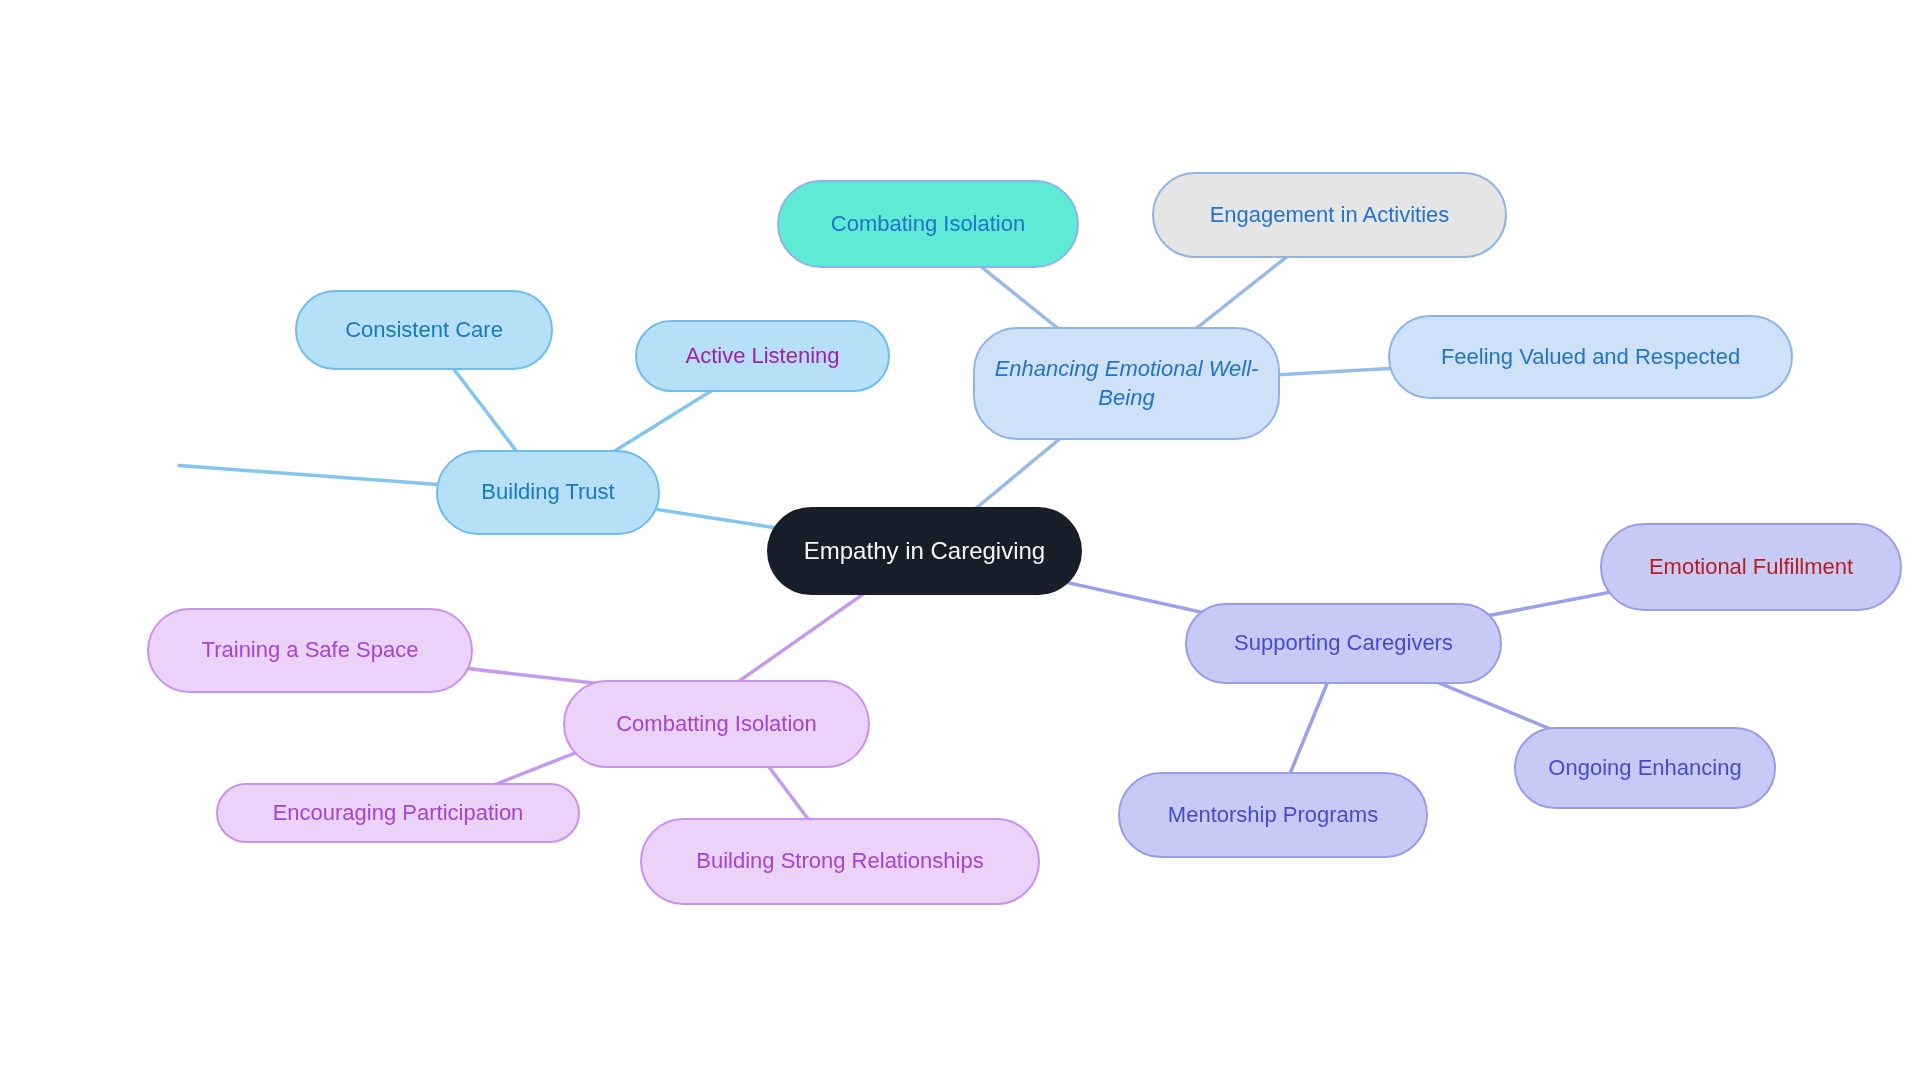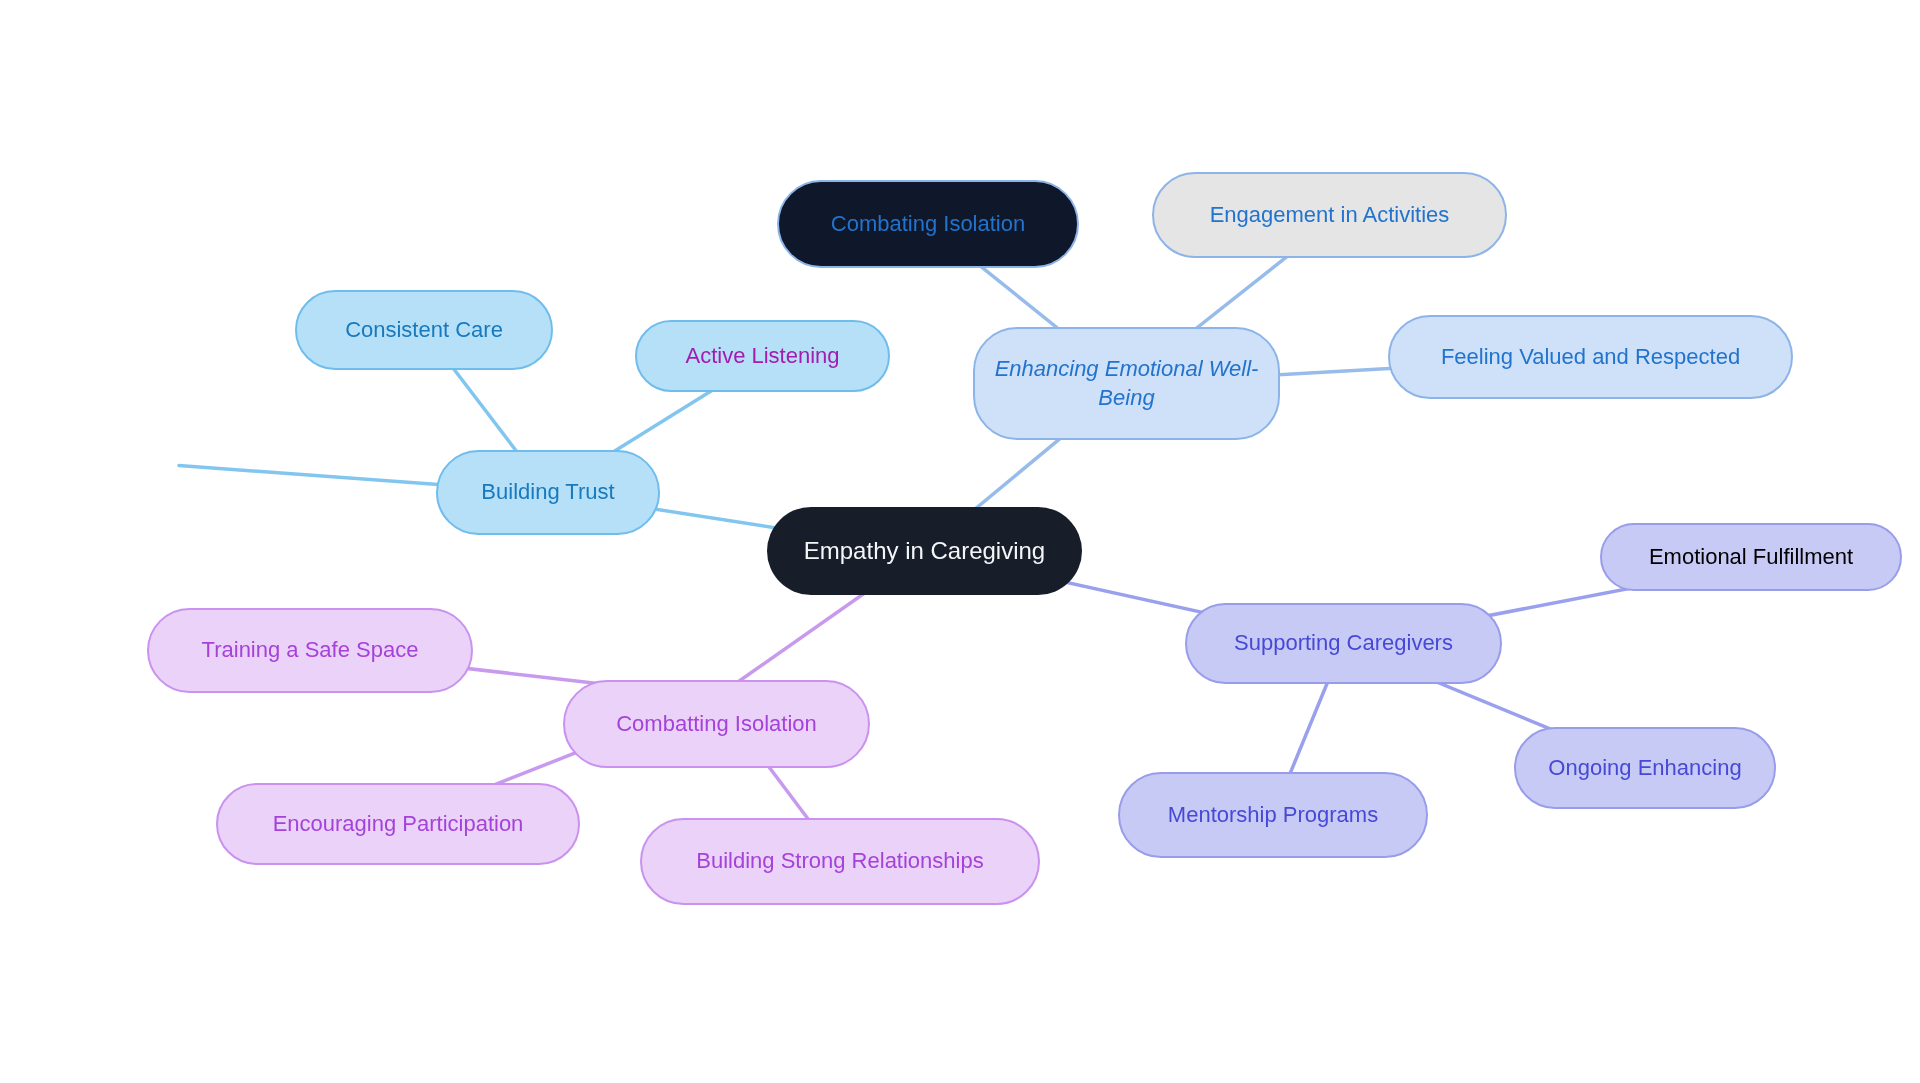--- a/index.html
+++ b/index.html
@@ -73,49 +73,49 @@
   <div class="node" style="left: 295px; top: 290px; width: 258px; height: 80px; background: rgb(181, 224, 247); border-color: rgb(111, 189, 237); color: rgb(24, 121, 189);">
     <span>Consistent Care</span>
   </div>
   <div class="node" style="left: 635px; top: 320px; width: 255px; height: 72px; background: rgb(181, 224, 247); border-color: rgb(111, 189, 237); color: #a21caf;">
     <span>Active Listening</span>
   </div>
 
   <div class="node" style="left: 973px; top: 327px; width: 307px; height: 113px; background: rgb(207, 225, 248); border-color: rgb(141, 180, 232); color: rgb(34, 115, 205); font-style: italic;">
     <span>Enhancing Emotional Well-Being</span>
   </div>
-  <div class="node" style="left: 777px; top: 180px; width: 302px; height: 88px; background: #0f172a; border-color: rgb(141, 180, 232); color: rgb(34, 115, 205);">
+  <div class="node" style="left: 777px; top: 180px; width: 302px; height: 88px; background: #5eead4; border-color: rgb(141, 180, 232); color: rgb(34, 115, 205);">
     <span>Combating Isolation</span>
   </div>
   <div class="node" style="left: 1152px; top: 172px; width: 355px; height: 86px; background: #e5e5e5; border-color: rgb(141, 180, 232); color: rgb(34, 115, 205); justify-content: center;">
     <span>Engagement in Activities</span>
   </div>
   <div class="node" style="left: 1388px; top: 315px; width: 405px; height: 84px; background: rgb(207, 225, 248); border-color: rgb(141, 180, 232); color: rgb(34, 115, 205);">
     <span>Feeling Valued and Respected</span>
   </div>
 
   <div class="node" style="left: 1185px; top: 603px; width: 317px; height: 81px; background: rgb(200, 202, 246); border-color: rgb(152, 157, 233); color: rgb(70, 73, 213);">
     <span>Supporting Caregivers</span>
   </div>
-  <div class="node" style="left: 1600px; top: 523px; width: 302px; height: 68px; background: rgb(200, 202, 246); border-color: rgb(152, 157, 233); color: #000000; justify-content: center;">
+  <div class="node" style="left: 1600px; top: 523px; width: 302px; height: 88px; background: rgb(200, 202, 246); border-color: rgb(152, 157, 233); color: #b91c1c; justify-content: center;">
     <span>Emotional Fulfillment</span>
   </div>
   <div class="node" style="left: 1514px; top: 727px; width: 262px; height: 82px; background: rgb(200, 202, 246); border-color: rgb(152, 157, 233); color: rgb(70, 73, 213);">
     <span>Ongoing Enhancing</span>
   </div>
   <div class="node" style="left: 1118px; top: 772px; width: 310px; height: 86px; background: rgb(200, 202, 246); border-color: rgb(152, 157, 233); color: rgb(70, 73, 213);">
     <span>Mentorship Programs</span>
   </div>
 
   <div class="node" style="left: 563px; top: 680px; width: 307px; height: 88px; background: rgb(234, 210, 248); border-color: rgb(202, 146, 238); color: rgb(165, 66, 218);">
     <span>Combatting Isolation</span>
   </div>
   <div class="node" style="left: 147px; top: 608px; width: 326px; height: 85px; background: rgb(234, 210, 248); border-color: rgb(202, 146, 238); color: rgb(165, 66, 218);">
     <span>Training a Safe Space</span>
   </div>
-  <div class="node" style="left: 216px; top: 783px; width: 364px; height: 82px; background: rgb(234, 210, 248); border-color: rgb(202, 146, 238); color: rgb(165, 66, 218);">
+  <div class="node" style="left: 216px; top: 783px; width: 364px; height: 60px; background: rgb(234, 210, 248); border-color: rgb(202, 146, 238); color: rgb(165, 66, 218);">
     <span>Encouraging Participation</span>
   </div>
   <div class="node" style="left: 640px; top: 818px; width: 400px; height: 87px; background: rgb(234, 210, 248); border-color: rgb(202, 146, 238); color: rgb(165, 66, 218);">
     <span>Building Strong Relationships</span>
   </div>
 
 </div>
 
 </body></html>

